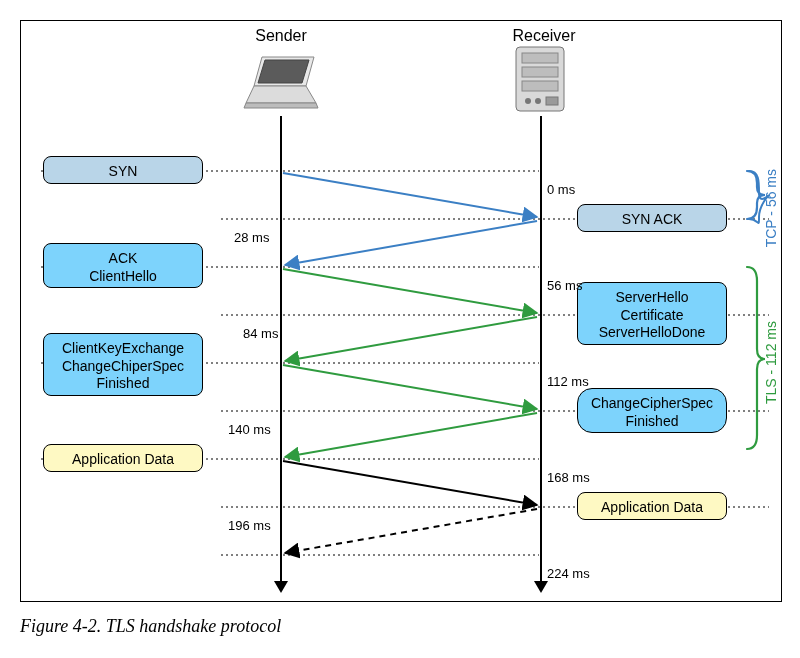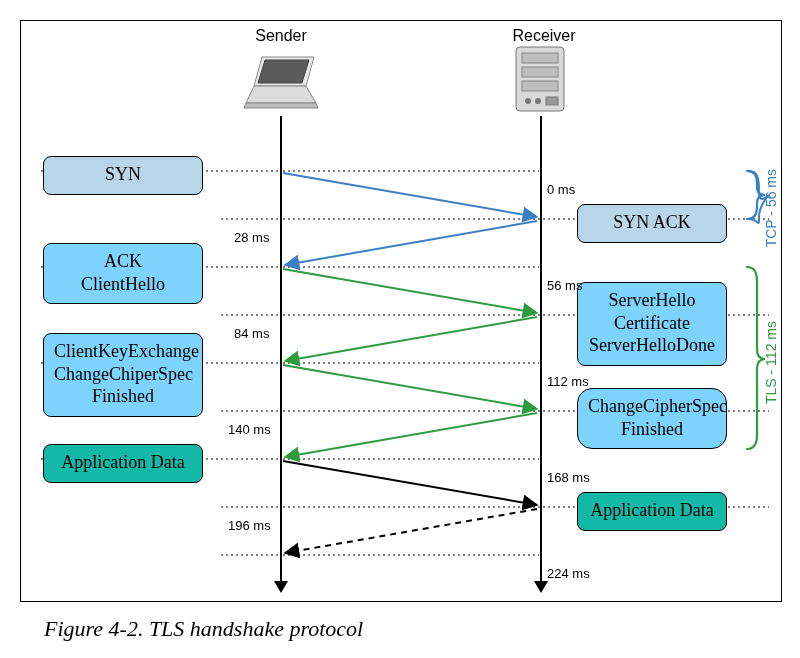--- a/index.html
+++ b/index.html
@@ -12,23 +12,22 @@
   .frame {
     border: 1.5px solid #000;
     width: 760px;
     height: 580px;
     position: relative;
     background: #fff;
   }
   .caption {
     font-style: italic;
     font-family: "Georgia", serif;
-    font-size: 22px;
+    font-size: 18px;
     margin-top: 14px;
-    margin-left: 24px;
   }
   .header-label {
     position: absolute;
     top: 6px;
     font-size: 16px;
     text-align: center;
     width: 120px;
   }
   .lifeline {
     position: absolute;
@@ -41,30 +40,29 @@
     position: absolute;
     width: 0; height: 0;
     border-left: 7px solid transparent;
     border-right: 7px solid transparent;
     border-top: 12px solid #000;
   }
   .step-box {
     position: absolute;
     border-radius: 8px;
     border: 1.5px solid #000;
-    padding: 6px 10px 8px 10px;
-    font-size: 18px;
+    padding: 6px 10px 2px 10px;
+    font-size: 14px;
     line-height: 1.25;
     text-align: center;
     box-sizing: border-box;
-    font-family: Liberation Serif, serif;
   }
   .blue   { background: #b9d5e8; }
   .orange { background: #7dd3fc; }
-  .gray   { background: #14b8a6; }
+  .gray   { background: #fef9c3; }
   .time-label {
     position: absolute;
     font-size: 13px;
     white-space: nowrap;
     margin-top: 21px;
   }
   .brace-label {
     position: absolute;
     font-size: 14px;
     writing-mode: vertical-rl;
@@ -168,21 +166,21 @@
   <div class="step-box orange" style="left:556px; top:367px; width:150px;border-radius:15px;"><span>ChangeCipherSpec<br>Finished</span></div>
   <div class="step-box gray" style="left:556px; top:471px; width:150px;"><span>Application Data</span></div>
 
   <div class="time-label" style="left:526px; top:140px;">0 ms</div>
   <div class="time-label" style="left:526px; top:236px;">56 ms</div>
   <div class="time-label" style="left:526px; top:332px;">112 ms</div>
   <div class="time-label" style="left:526px; top:428px;">168 ms</div>
   <div class="time-label" style="left:526px; top:524px;">224 ms</div>
 
   <div class="time-label" style="left:213px; top:188px;">28 ms</div>
-  <div class="time-label" style="left:213px; top:284px;text-align:right;">84 ms</div>
+  <div class="time-label" style="left:222px; top:284px;text-align:right;">84 ms</div>
   <div class="time-label" style="left:207px; top:380px;">140 ms</div>
   <div class="time-label" style="left:207px; top:476px;">196 ms</div>
 
   <div class="brace-label" style="left:742px; top:148px; color:#3b7fc4;">TCP - 56 ms</div>
   <div class="brace-label" style="left:742px; top:300px; color:#2f9b3f;">TLS - 112 ms</div>
 
 </div>
 
 <div class="caption">Figure 4-2. TLS handshake protocol</div>
 

